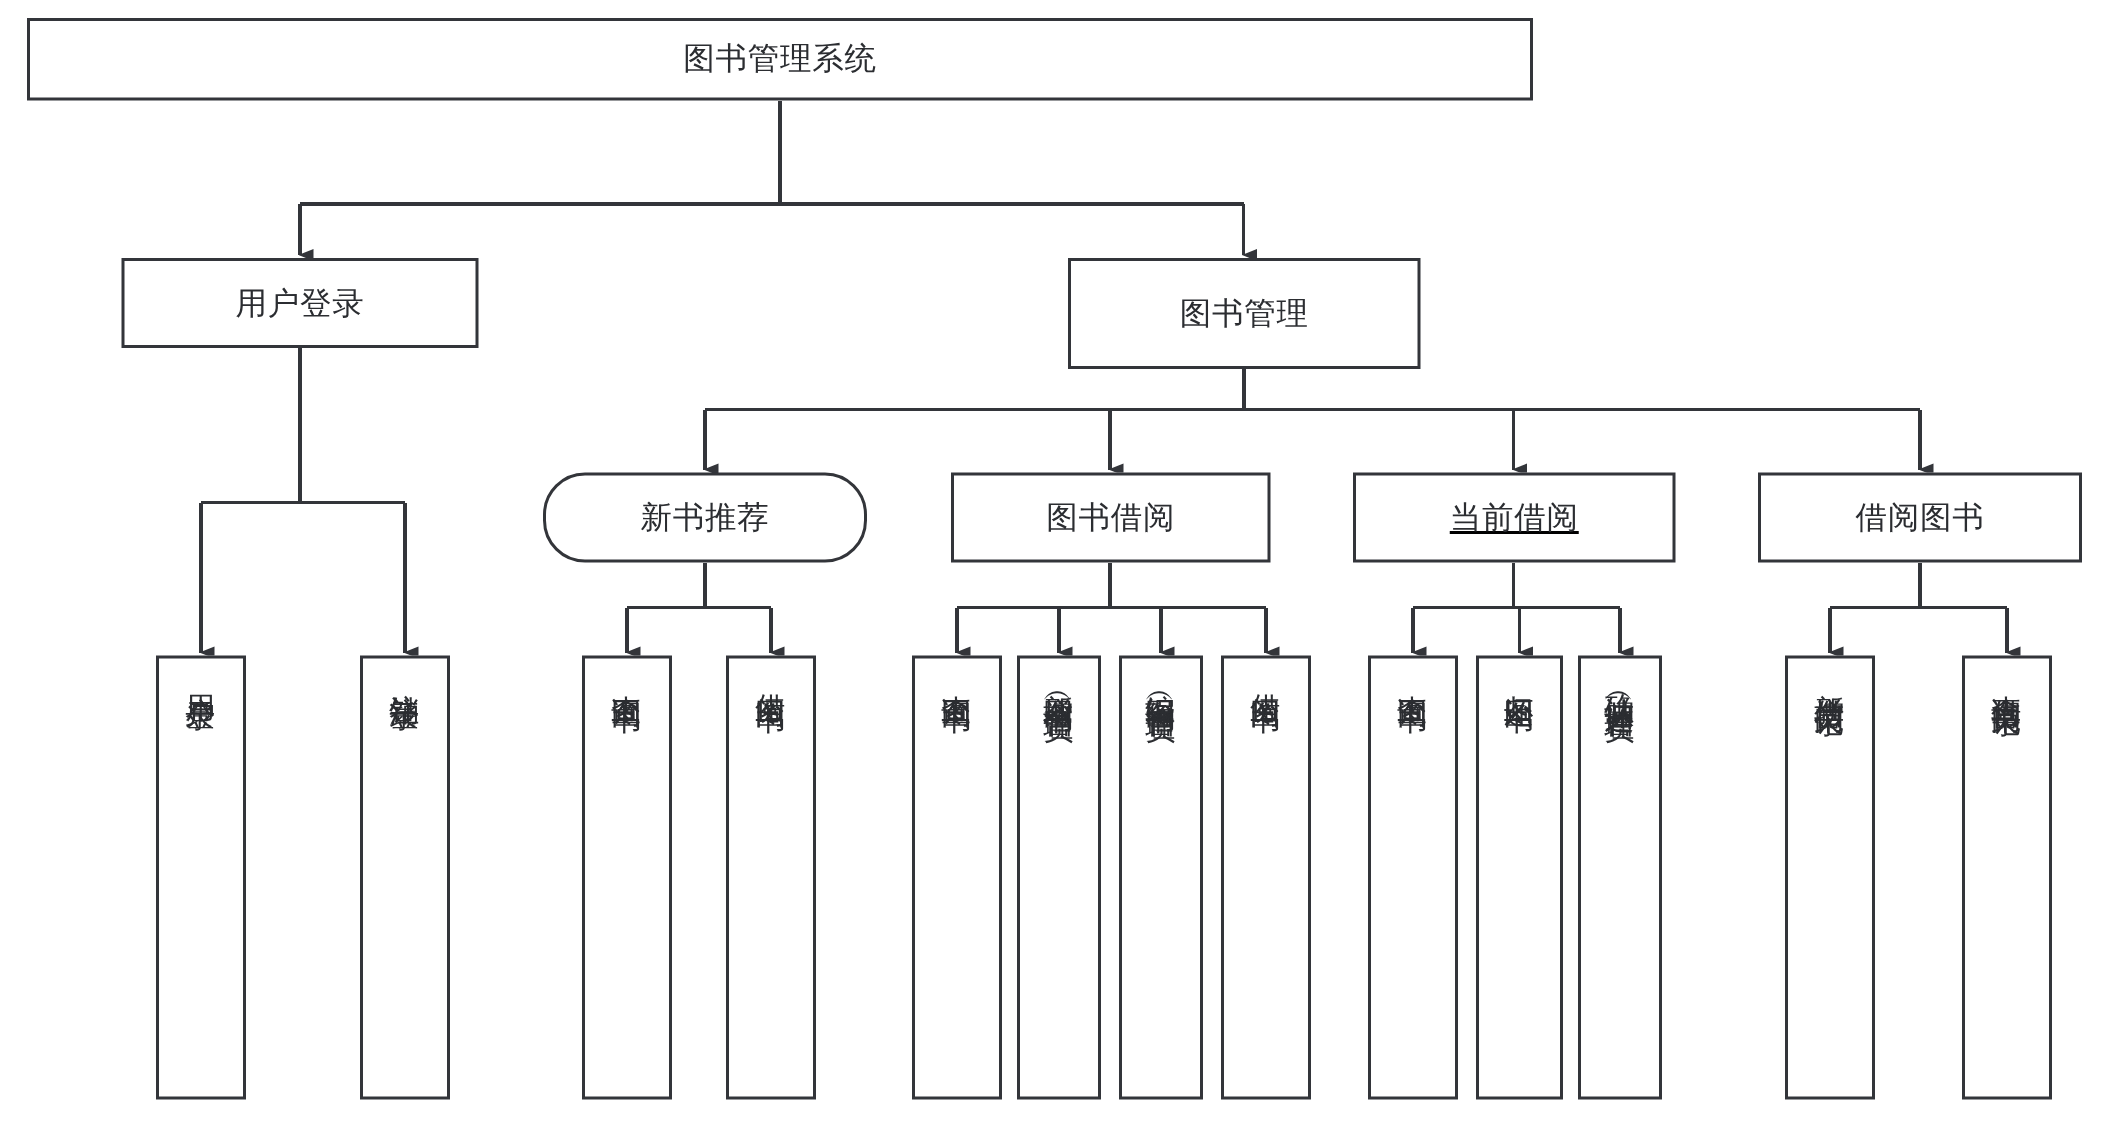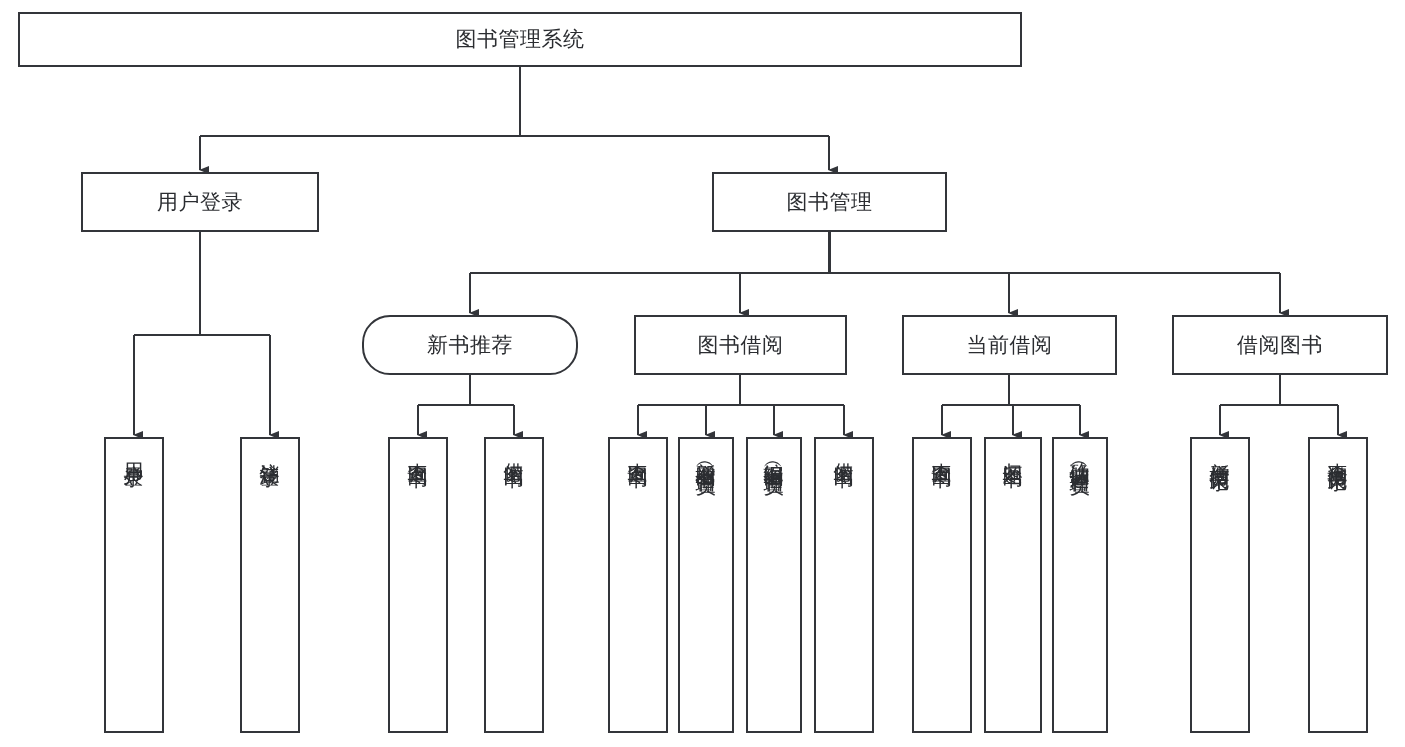--- a/index.html
+++ b/index.html
@@ -114,31 +114,31 @@
 
   <div id="node-layer">
 
     <div class="node-box" style="left:18px; top:12px; width:1004px; height:55px;">
       <span class="node-label">图书管理系统</span>
     </div>
 
     <div class="node-box" style="left:81px; top:172px; width:238px; height:60px;">
       <span class="node-label">用户登录</span>
     </div>
-    <div class="node-box" style="left:712px; top:172px; width:235px; height:60px;">
+    <div class="node-box" style="left:712px; top:172px; width:235px; height:74px;">
       <span class="node-label">图书管理</span>
     </div>
 
     <div class="node-box" style="left:362px; top:315px; width:216px; height:60px;border-radius:28px;">
       <span class="node-label">新书推荐</span>
     </div>
     <div class="node-box" style="left:634px; top:315px; width:213px; height:60px;">
       <span class="node-label">图书借阅</span>
     </div>
-    <div class="node-box" style="left:902px; top:315px; width:215px; height:60px;">
+    <div class="node-box" style="left:902px; top:315px; width:215px; height:60px;text-decoration:underline;">
       <span class="node-label">当前借阅</span>
     </div>
     <div class="node-box" style="left:1172px; top:315px; width:216px; height:60px;">
       <span class="node-label">借阅图书</span>
     </div>
 
     <div class="node-box vertical" style="left:104px; top:437px; width:60px; height:296px;">
       <span class="node-label">用户登录</span>
     </div>
     <div class="node-box vertical" style="left:240px; top:437px; width:60px; height:296px;">

